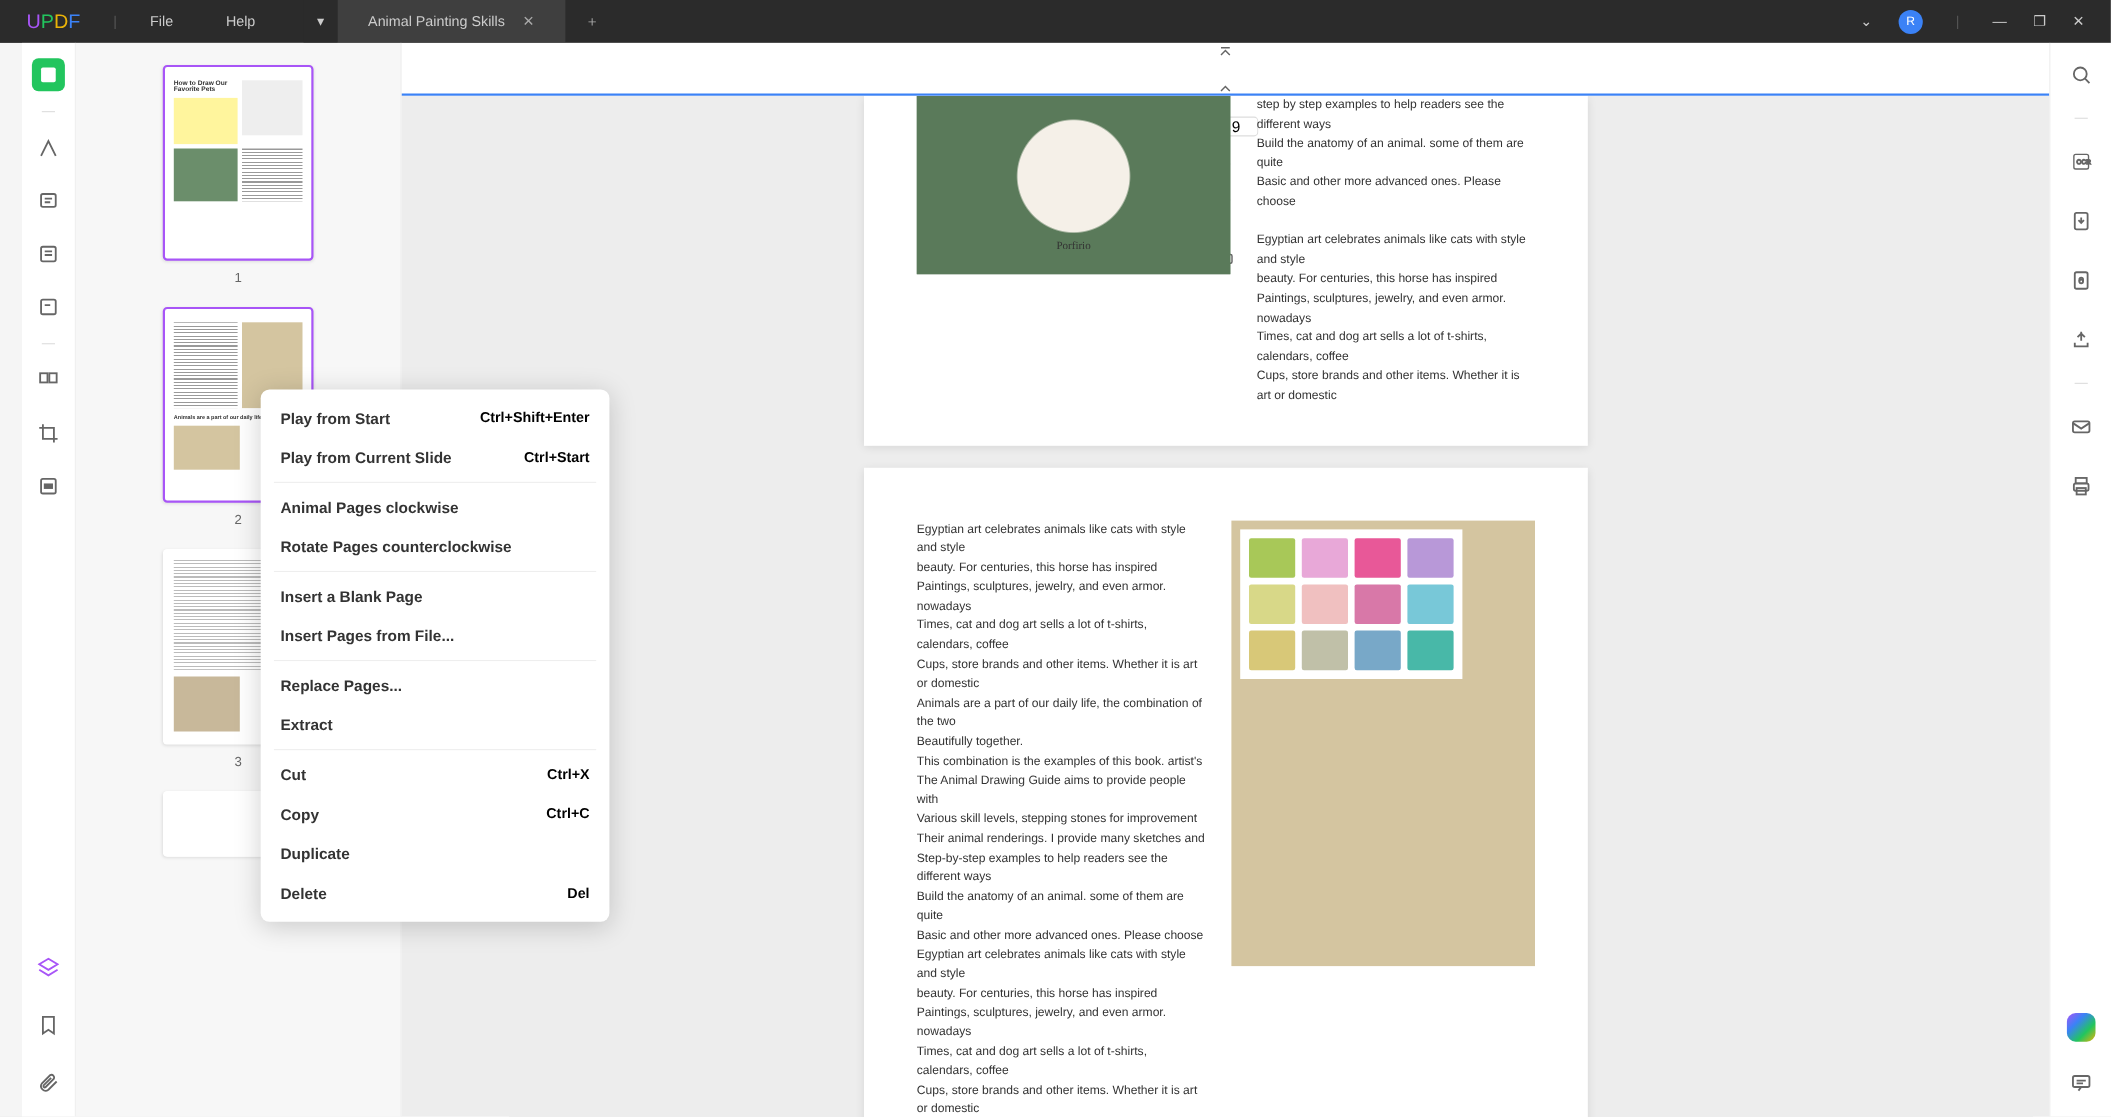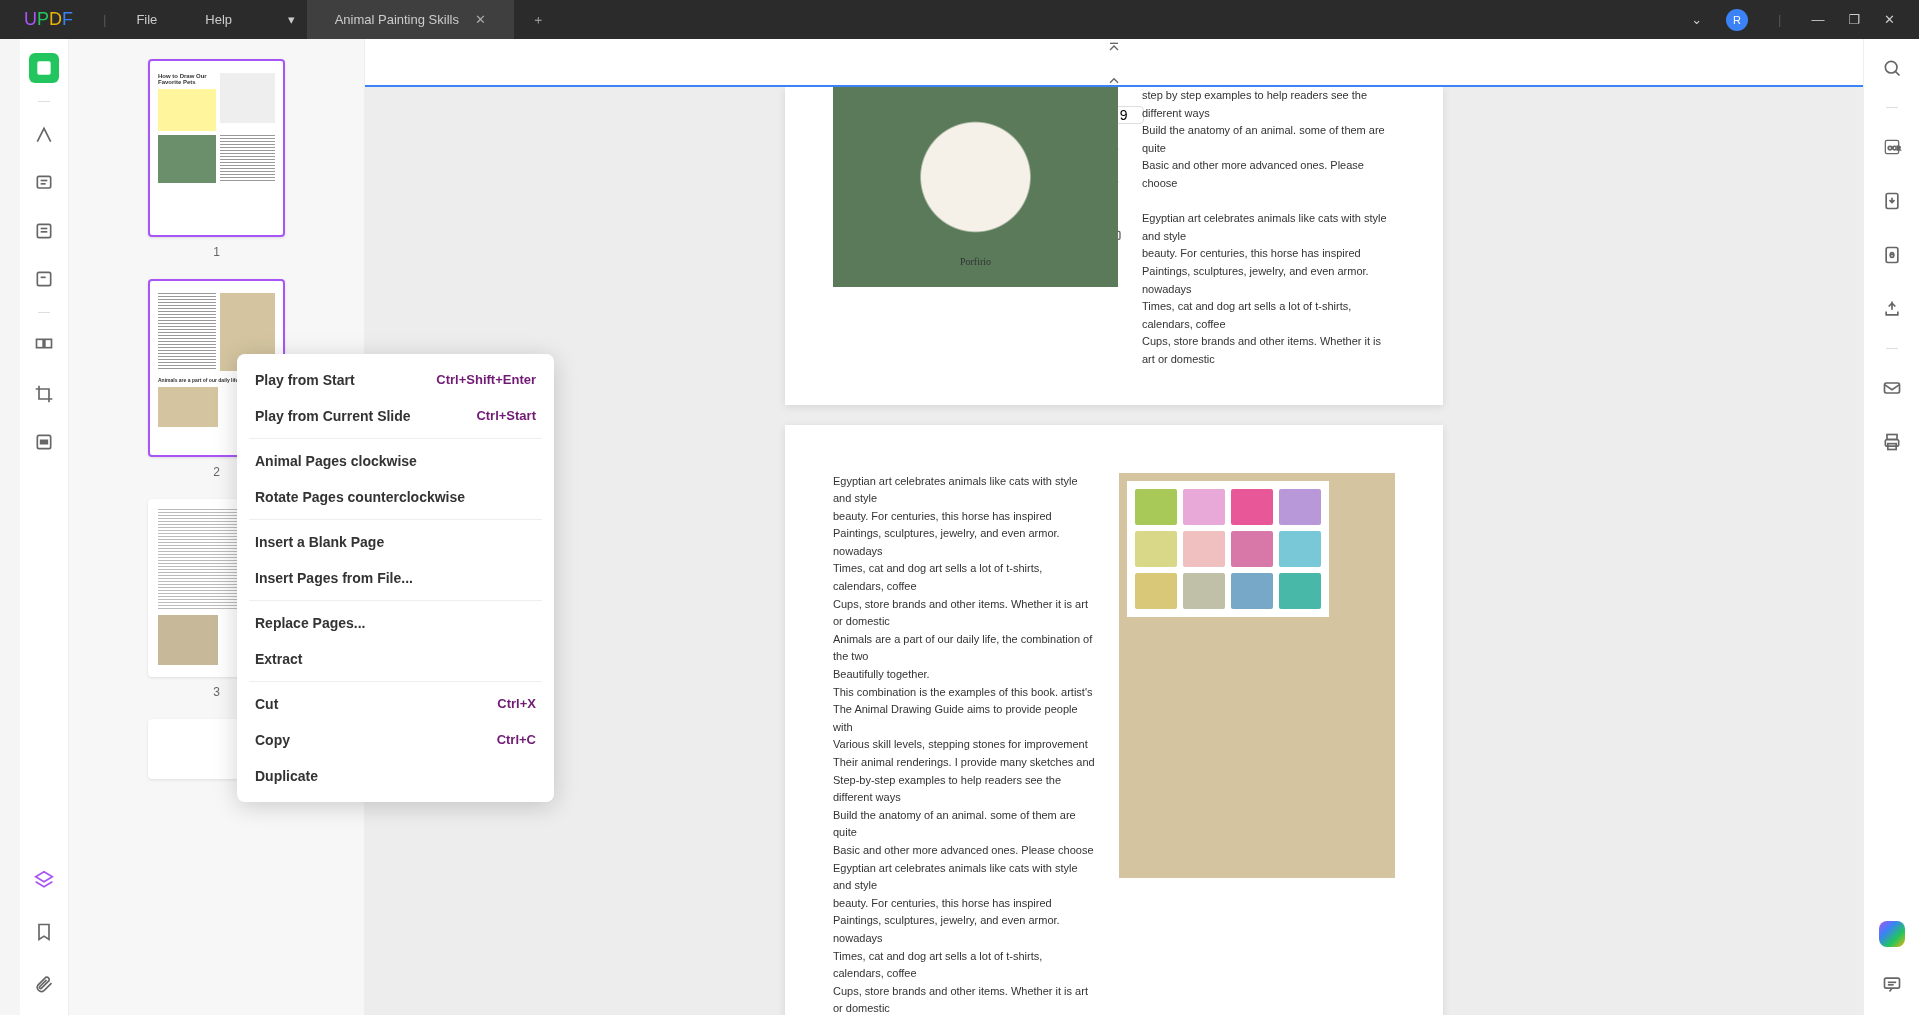--- a/index.html
+++ b/index.html
@@ -45,32 +45,32 @@
 .toolbar { height: 48px; background: #fff; display: flex; align-items: center; justify-content: center; gap: 18px; border-bottom: 2px solid #3b82f6; flex-direction: column; }
 .tb-btn { width: 24px; height: 24px; display: flex; align-items: center; justify-content: center; cursor: pointer; color: #666; }
 .tb-btn svg { width: 16px; height: 16px; }
 .zoom-text { font-size: 14px; color: #555; min-width: 40px; text-align: center; }
 .tb-sep { width: 1px; height: 20px; background: #ddd; margin: 0 4px; }
 .page-input { width: 60px; height: 30px; border: 1px solid #ddd; border-radius: 4px; text-align: center; font-size: 14px; background: #fff; display: flex; align-items: center; justify-content: center; }
 
 .pages { padding: 0 200px; overflow-y: auto; height: calc(100% - 48px); }
 .page { background: #fff; margin: 0 auto 20px; width: 658px; padding: 0 48px 36px; box-shadow: 0 2px 8px rgba(0,0,0,0.1); }
 .page-inner { display: flex; gap: 24px; }
-.page-img { width: 285px; height: 200px; background: #5a7a5a; flex-shrink: 0; margin-top: 0; position: relative; }
+.page-img { width: 285px; height: 162px; background: #5a7a5a; flex-shrink: 0; margin-top: 0; position: relative; }
 .page-img2 { width: 276px; height: 405px; background: #d4c5a0; flex-shrink: 0; position: relative; }
 .page-text { font-size: 11px; line-height: 1.6; color: #333; }
 .page2 { padding-top: 48px; }
 
 .right-tools { width: 56px; background: #fff; display: flex; flex-direction: column; align-items: center; padding-top: 14px; gap: 24px; border-left: 1px solid #eee; }
 .right-bottom { margin-top: auto; margin-bottom: 16px; display: flex; flex-direction: column; gap: 22px; align-items: center; }
 .ai-icon { width: 26px; height: 26px; border-radius: 8px; background: linear-gradient(135deg,#a855f7,#3b82f6,#22c55e,#eab308); }
 
 .context-menu { position: absolute; top: 315px; left: 217px; width: 317px; background: #fff; border-radius: 8px; box-shadow: 0 4px 24px rgba(0,0,0,0.18); padding: 8px 0; z-index: 100; font-size: 14px; }
 .ctx-item { padding: 10px 18px; display: flex; justify-content: space-between; cursor: pointer; color: #333; font-weight: bold; }
-.ctx-shortcut { color: #701a75; font-size: 13px; }
+.ctx-shortcut { color: #000000; font-size: 13px; }
 .ctx-divider { height: 1px; background: #eee; margin: 4px 12px; }
 
 
 .t1-title { font-size: 6px; font-weight: bold; color: #333; }
 .t1-row { display: flex; gap: 4px; margin-top: 4px; }
 .t1-col { flex: 1; }
 .t1-dog { width: 55px; height: 50px; background: #eee; }
 .t1-pet { width: 58px; height: 48px; background: #6b8e6b; }
 
 
@@ -429,14 +429,18 @@
         <span>Cut</span>
         <span class="ctx-shortcut">Ctrl+X</span>
       </div>
     <div class="ctx-item">
         <span>Copy</span>
         <span class="ctx-shortcut">Ctrl+C</span>
       </div>
     <div class="ctx-item">
         <span>Duplicate</span>
       </div>
+    <div class="ctx-item">
+        <span>Delete</span>
+        <span class="ctx-shortcut">Del</span>
+      </div>
   </div>
 </div>
 
 </body></html>

